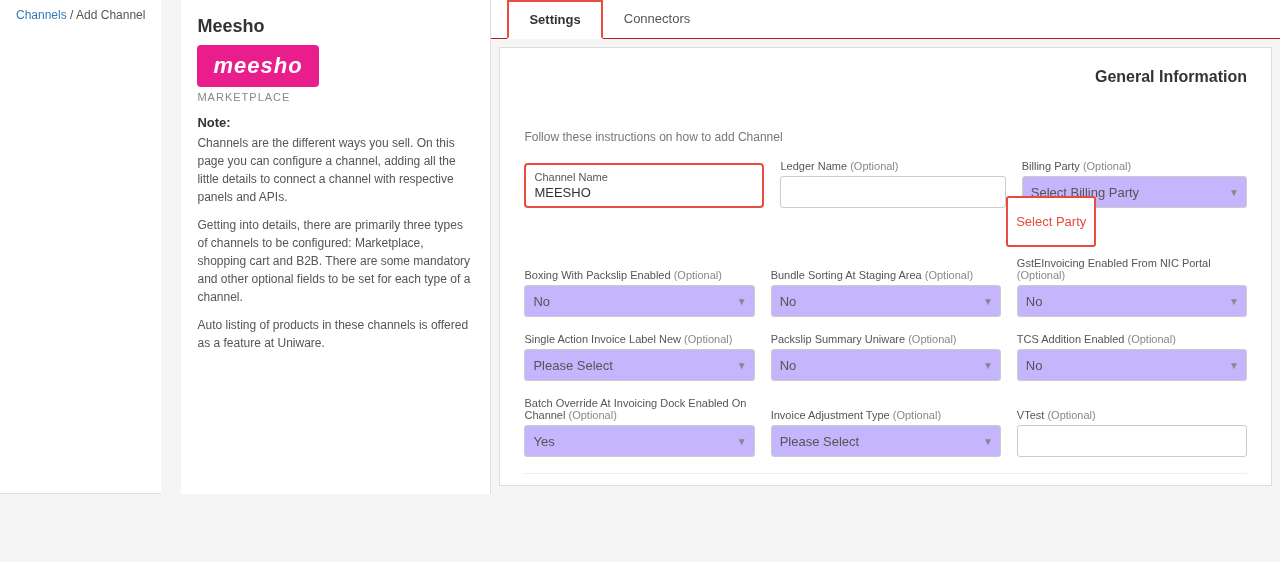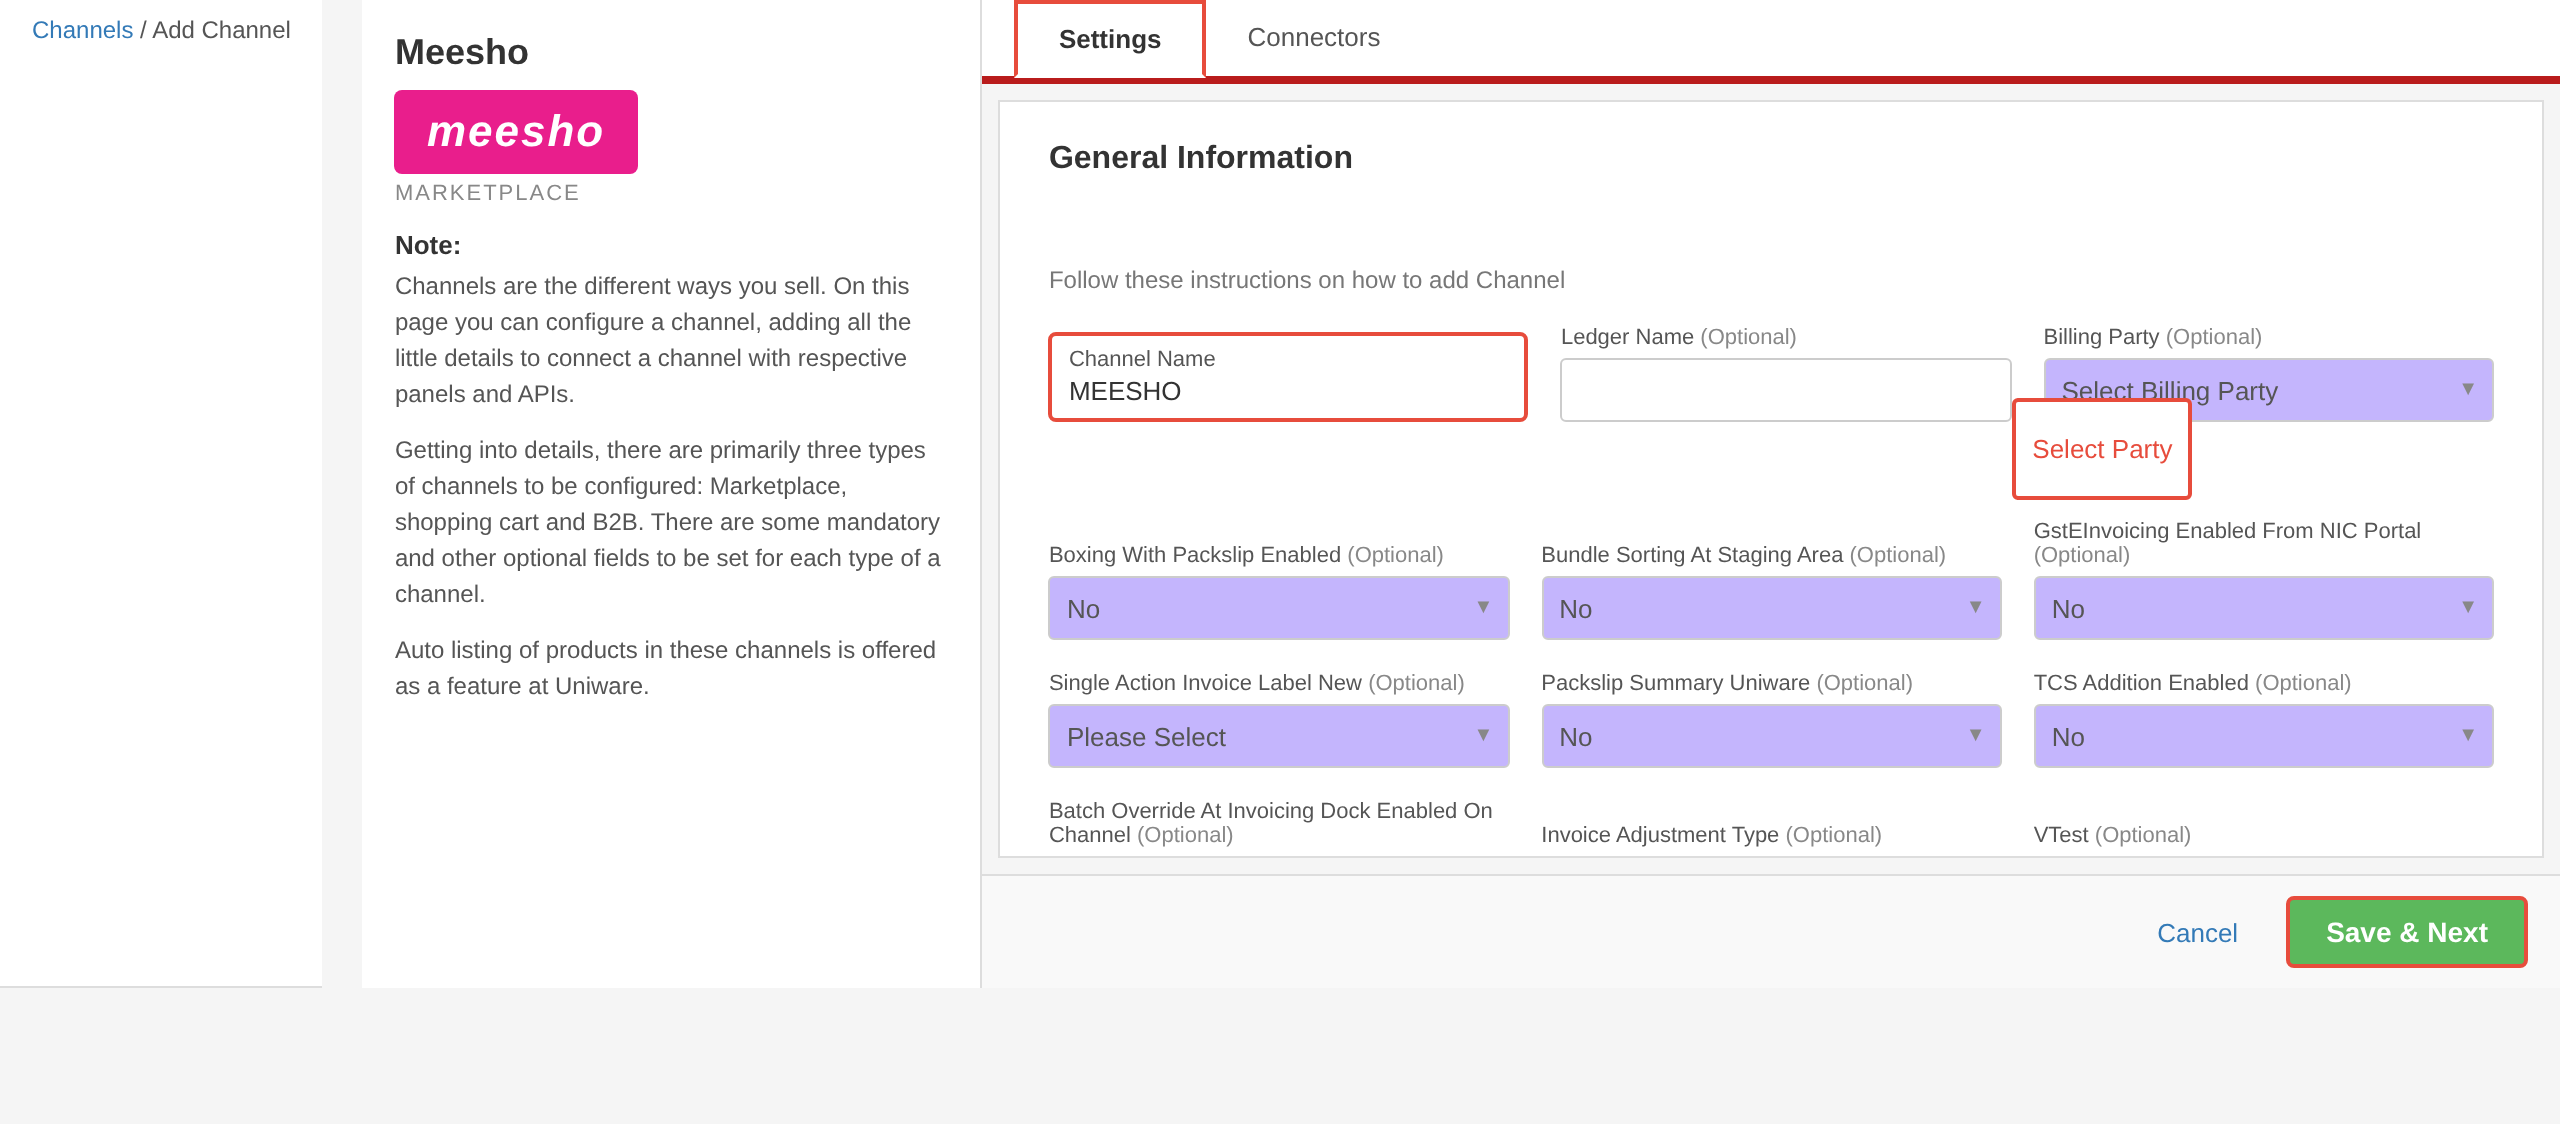--- a/index.html
+++ b/index.html
@@ -45,21 +45,21 @@
     .sidebar-marketplace { font-size: 11px; color: #888; margin-bottom: 12px; text-transform: uppercase; letter-spacing: 1px; }
     .sidebar-note-title { font-weight: bold; margin-bottom: 4px; }
     .sidebar-note-text { font-size: 12px; color: #555; line-height: 1.5; margin-bottom: 10px; }
 
     
     .content-area { flex: 1; display: flex; flex-direction: column; overflow: hidden; }
 
     
     .tabs-bar {
       background: #fff;
-      border-bottom: 4px solid #b91c1c;
+      border-bottom: 1px solid #b91c1c;
       display: flex;
       padding: 0 16px;
     }
     .tab {
       padding: 10px 20px;
       cursor: pointer;
       font-size: 13px;
       border: 1px solid transparent;
       margin-bottom: -1px;
       color: #555;
@@ -75,21 +75,21 @@
     
     .form-content {
       flex: 1;
       overflow-y: auto;
       padding: 20px 24px;
       background: #fff;
       margin: 8px;
       border: 1px solid #ddd;
     }
 
-    .section-title { font-size: 16px; font-weight: bold; margin-bottom: 4px; }
+    .section-title { font-size: 16px; font-weight: bold; margin-bottom: 4px; text-align: right; }
     .section-subtitle { font-size: 12px; color: #777; margin-bottom: 16px; margin-top: 44px; }
 
     
     .form-row { display: flex; gap: 16px; margin-bottom: 16px; align-items: flex-end; }
     .form-group { display: flex; flex-direction: column; flex: 1; }
     .form-group label { font-size: 11px; color: #555; margin-bottom: 4px; }
     .form-group label .optional { color: #888; }
 
     .form-input {
       border: 1px solid #ccc;
@@ -357,20 +357,16 @@
             </label>
             <input type="text" class="form-input" style="">
           </div>
         </div>
 
         <hr class="divider">
 
         <div class="order-section-title">Order</div>
       </div>
 
-      <div class="footer-bar">
-        <button class="btn-cancel">Cancel</button>
-        <button class="btn-save-next">Save &amp; Next</button>
-      </div>
 
     </div>
   </div>
 </div>
 
 </body></html>

